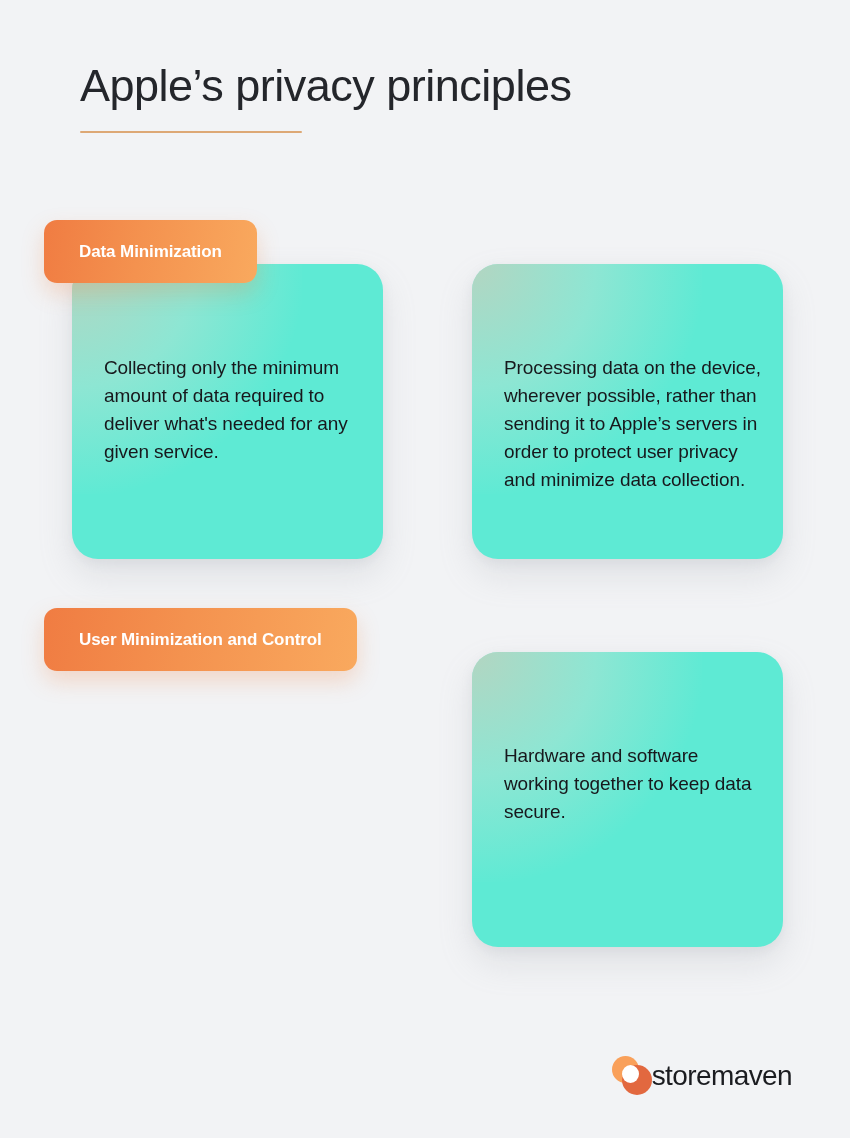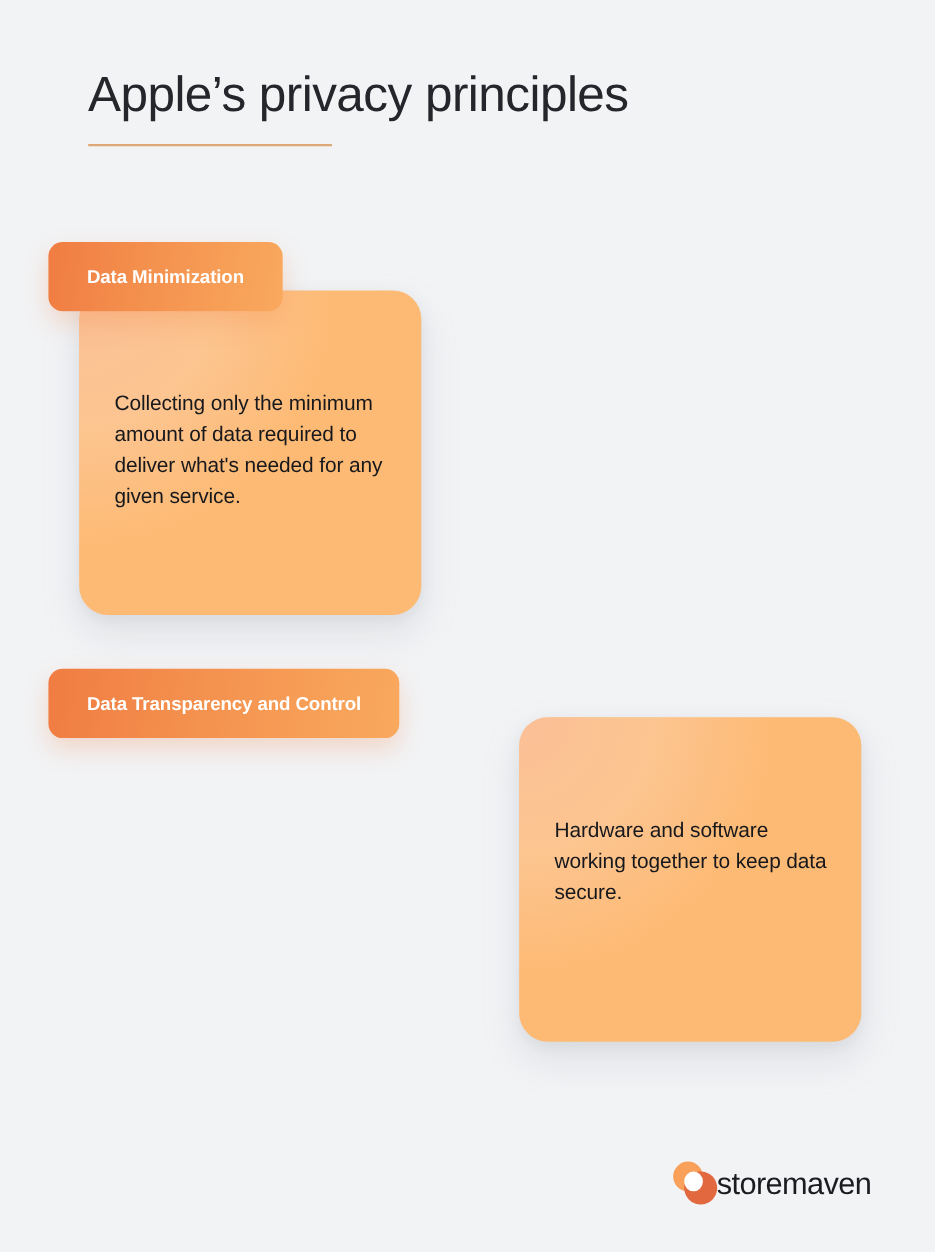--- a/index.html
+++ b/index.html
@@ -73,21 +73,21 @@
   .cell.left  { left: 44px; }
   .cell.right { left: 444px; }
 
   
   .card {
     position: absolute;
     left: 28px;
     top: 44px;
     width: 311px;
     height: 295px;
-    background: #fdba74;
+    background: #5eead4;
     border-radius: 26px;
     box-shadow:
       0 16px 34px rgba(150,155,165,0.20),
       0 4px 12px rgba(150,155,165,0.12);
     overflow: hidden;
   }
 
   
   .card::before {
     content: "";
@@ -196,28 +196,31 @@
     <div class="row">
 
       <div class="cell left">
         <div class="card">
           <p class="card-text">Collecting only the minimum amount of data required to deliver what's needed for any given service.</p>
         </div>
         <div class="badge">Data Minimization</div>
       </div>
 
       <div class="cell right">
+        <div class="card">
+          <p class="card-text">Processing data on the device, wherever possible, rather than sending it to Apple’s servers in order to protect user privacy and minimize data collection.</p>
+        </div>
       </div>
 
     </div>
 
     <div class="row">
 
       <div class="cell left">
-        <div class="badge">Data Transparency and Control</div>
+        <div class="badge">User Minimization and Control</div>
       </div>
 
       <div class="cell right">
         <div class="card">
           <p class="card-text">Hardware and software working together to keep data secure.</p>
         </div>
       </div>
 
     </div>
 

